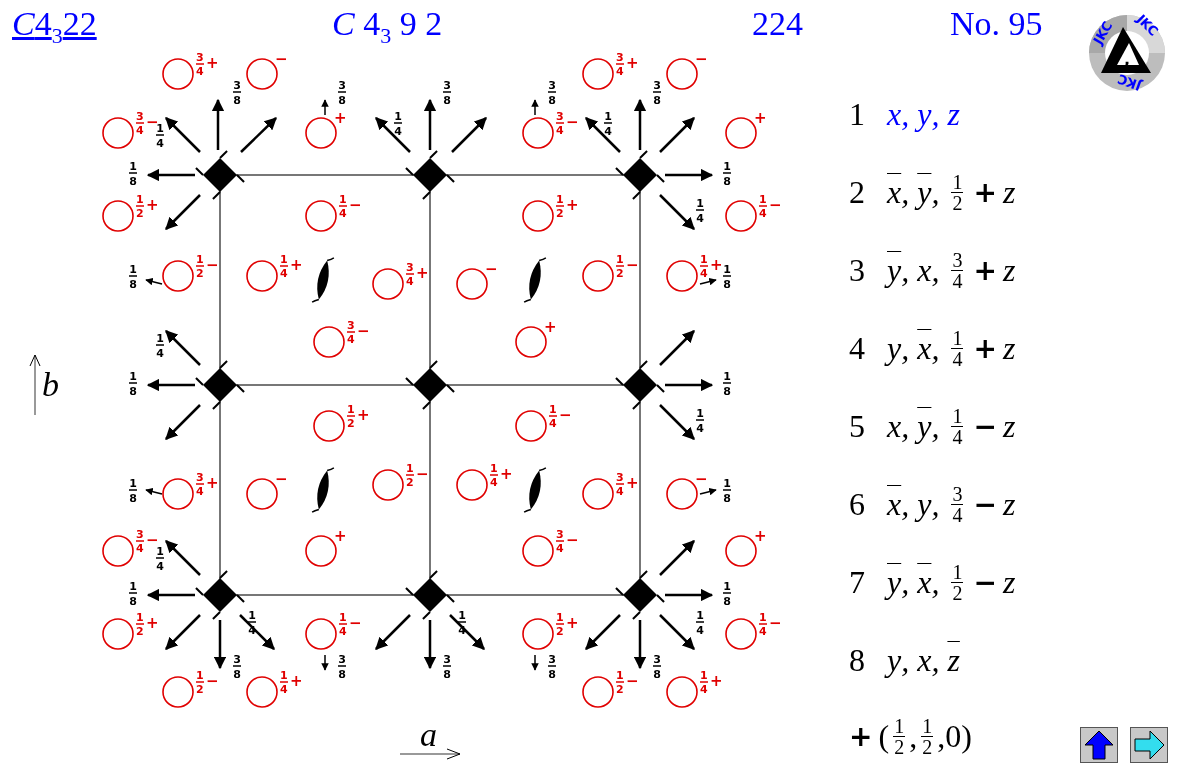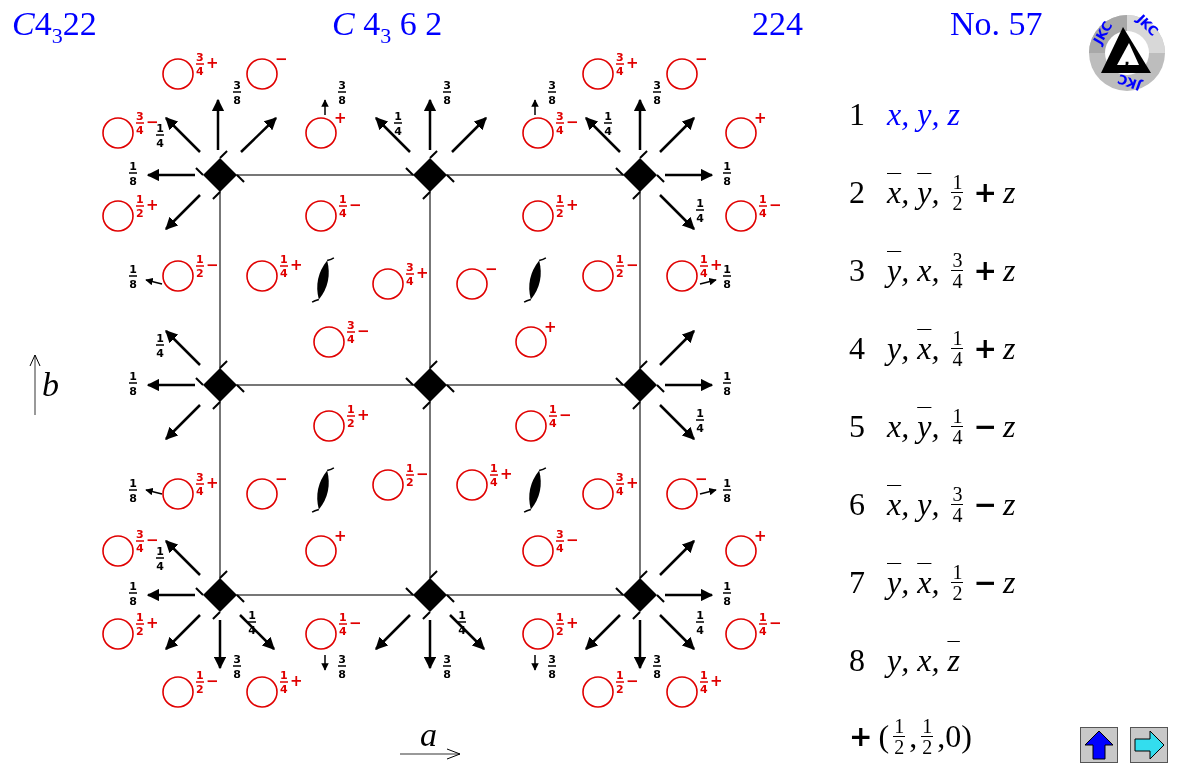--- a/index.html
+++ b/index.html
@@ -1,20 +1,20 @@
 <!DOCTYPE html>
 <html><head>
 <meta charset="utf-8">
 <style>
   html, body { margin: 0; padding: 0; background: #ffffff; }
   body { width: 1180px; height: 770px; position: relative; overflow: hidden; font-family: "Liberation Serif", serif; }
   .hdr { position: absolute; top: 2px; color: #0000ff; font-family: "Liberation Serif", serif; font-size: 34px; line-height: 44px; white-space: nowrap; }
   .hdr i { font-style: italic; }
   .hdr sub { font-size: 22px; vertical-align: -8px; line-height: 0; }
-  #hm-short { left: 12px; }
+  #hm-short { left: 12px; text-decoration: underline; }
   #hm-full { left: 332px; }
   #pointgroup { left: 752px; }
   #sgnum { left: 950px; }
   #logo { position: absolute; left: 1087px; top: 13px; width: 80px; height: 80px; }
   #diagram { position: absolute; left: 0; top: 0; width: 830px; height: 770px; }
   .eq-list { position: absolute; left: 849px; top: 92px; width: 240px; }
   .eq { position: absolute; left: 0; height: 44px; white-space: nowrap; font-family: "Liberation Serif", serif; font-size: 32px; color: #000; display: flex; align-items: center; }
   .eq .num { width: 38px; display: inline-block; }
   .eq .expr { font-style: italic; }
   .eq.blue .expr { color: #0000ff; }
@@ -28,24 +28,24 @@
   #btn-next { left: 1130px; }
   .axis-lbl { font-family: "Liberation Serif", serif; font-style: italic; font-size: 34px; }
 </style>
 </head>
 <body>
 
 <div class="hdr" id="hm-short">
   <i>C</i><span>4</span><sub>3</sub><span>22</span>
 </div>
 <div class="hdr" id="hm-full">
-  <i>C</i><span style="white-space:pre"> 4</span><sub>3</sub><span style="white-space:pre"> 6 2</span>
+  <i>C</i><span style="white-space:pre"> 4</span><sub>3</sub><span style="white-space:pre"> 9 2</span>
 </div>
 <div class="hdr" id="pointgroup">224</div>
-<div class="hdr" id="sgnum">No. 57</div>
+<div class="hdr" id="sgnum">No. 95</div>
 
 <svg id="logo" viewBox="0 0 80 80">
   <circle cx="40" cy="40" r="38" fill="#bdbdbd"></circle>
   <path d="M40 2 A38 38 0 0 1 78 40 L40 40 Z" fill="#d8d8d8"></path>
   <path d="M40 40 L2 40 A38 38 0 0 1 40 2 Z" fill="#a8a8a8"></path>
   <circle cx="40" cy="40" r="22" fill="#ffffff"></circle>
   <polygon points="36,14 64,60 14,60" fill="#000"></polygon>
   <polygon points="42,30 52,52 30,52" fill="#fff"></polygon>
   <text x="40" y="52" font-family="'DejaVu Sans', sans-serif" font-size="16" font-weight="bold" fill="#000" text-anchor="middle">,</text>
   <text x="10" y="30" font-family="'DejaVu Sans', sans-serif" font-size="13" font-weight="bold" fill="#0000ff" transform="rotate(-60 14 28)">JKC</text>

